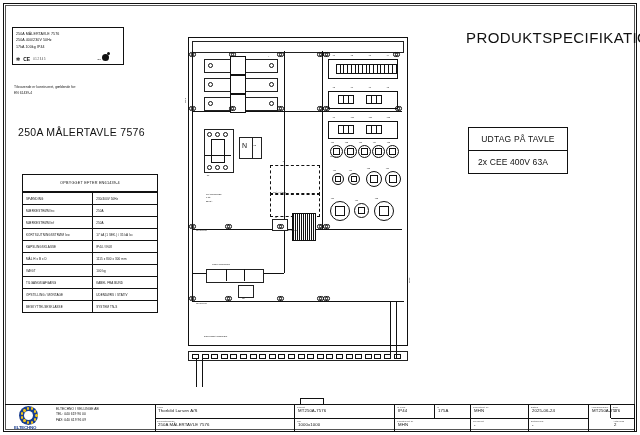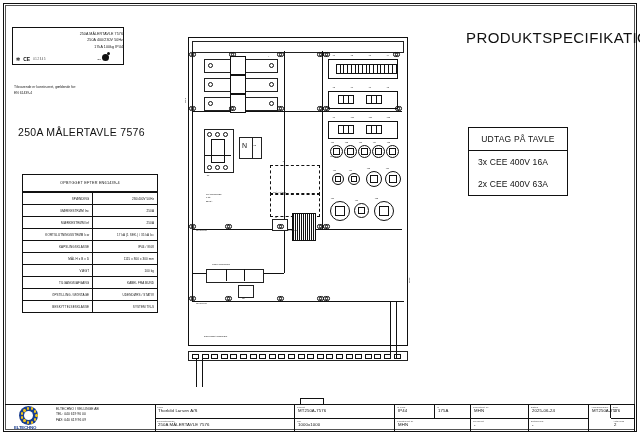--- a/index.html
+++ b/index.html
@@ -1,20 +1,20 @@
 <!DOCTYPE html>
 <html><head>
 <meta charset="utf-8">
 <style>
   html,body{margin:0;padding:0;background:#fff;}
   body{width:640px;height:435px;overflow:hidden;
        font-family:"Liberation Sans",sans-serif;color:#111;}
   #sheet{position:relative;width:640px;height:435px;background:#fff;}
   .abs{position:absolute;box-sizing:border-box;}
-  .bd{border:1px solid #111;text-align:right;}
+  .bd{border:1px solid #111;}
   .ctr{display:flex;align-items:center;justify-content:center;}
   .vctr{display:flex;align-items:center;}
 
   
   #frame{left:3px;top:3px;width:634px;height:429px;border:1px solid #111;}
   #frame2{left:5px;top:5px;width:630px;height:425px;border:0.6px solid #555;}
 
   
   #plate{left:12px;top:27px;width:112px;height:38px;}
   #plate .ln{font-size:3.6px;line-height:6.4px;padding-left:3px;letter-spacing:.1px;
@@ -166,21 +166,20 @@
           </tr>
         </tbody>
       </table>
   </div>
 
   <div class="abs" id="prodspec">PRODUKTSPECIFIKATION</div>
 
   <div class="abs bd" id="outlets">
     <div class="oh ctr">UDTAG PÅ TAVLE</div>
     <div id="outlet-rows">
-        <div class="orow vctr">3x CEE 400V 16A</div>
         <div class="orow vctr">2x CEE 400V 63A</div>
       </div>
   </div>
 
   <div class="abs" id="dwg">
 
     <div class="panel" style="left:6px;top:4px;width:218px;height:307px;"></div>
     <div class="panelthin" style="left:10px;top:8px;width:210px;height:10px;"></div>
 
     <div class="hline" style="left:10px;top:78px;width:210px;"></div>

